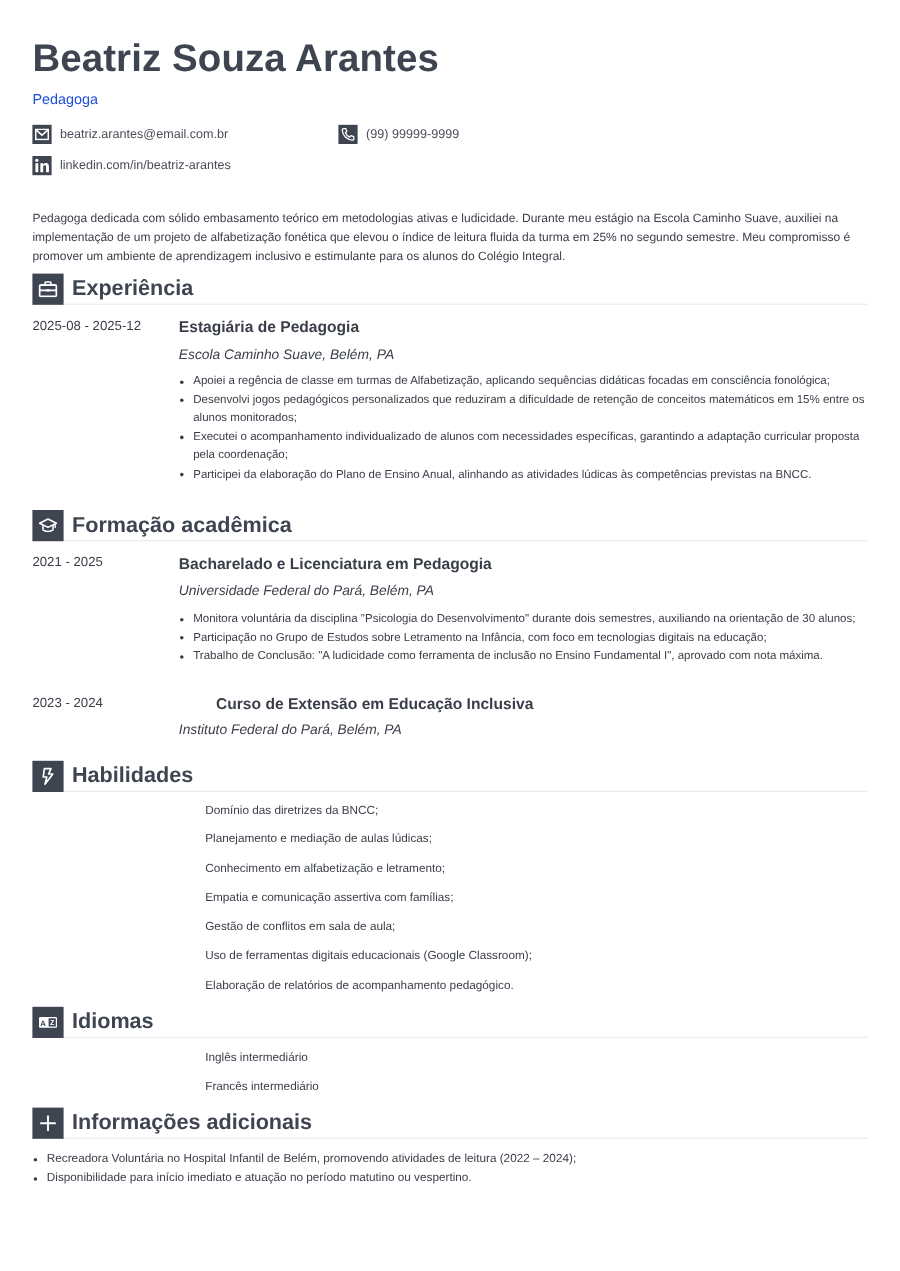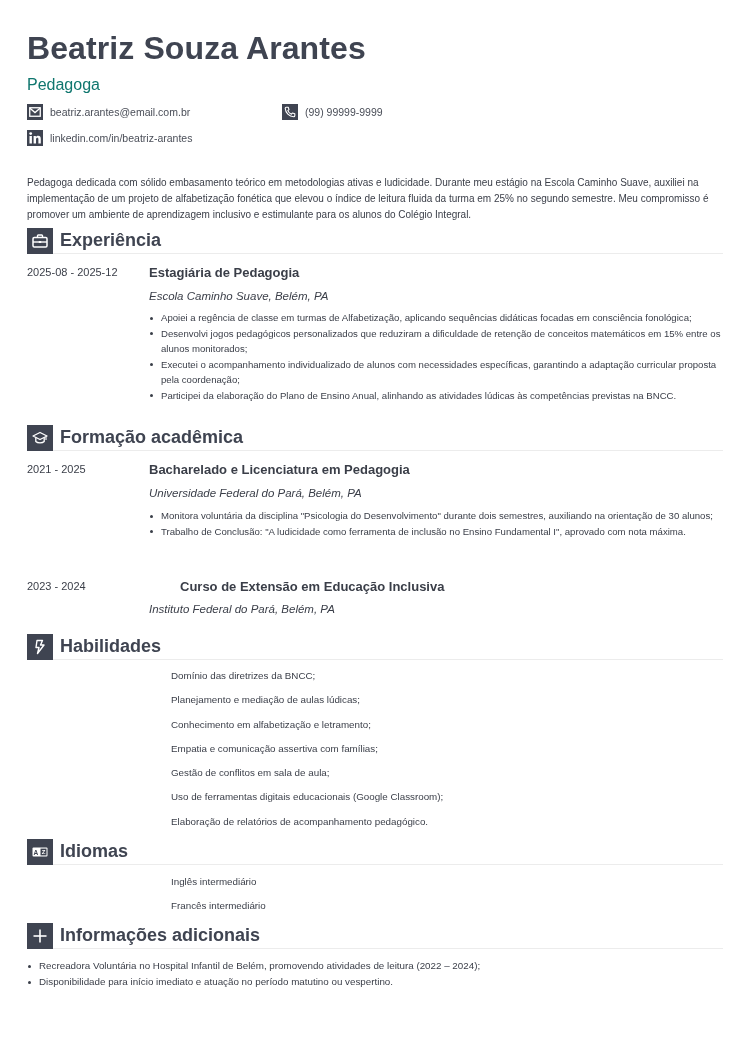--- a/index.html
+++ b/index.html
@@ -12,21 +12,21 @@
     }
     .page { position: absolute; left: 27px; top: 0; width: 696px; }
 
     .name {
       position: absolute; left: 0; top: 30px;
       font-size: 32px; font-weight: bold; color: #3f4451;
       letter-spacing: 0.1px; white-space: nowrap;
     }
     .job-title {
       position: absolute; left: 0; top: 76px;
-      font-size: 16px; color: #0f766e; white-space: nowrap;
+      font-size: 12px; color: #1d4ed8; white-space: nowrap;
     }
     .contact {
       position: absolute; display: flex; align-items: center;
       font-size: 10.5px; color: #4a4e58; white-space: nowrap;
     }
     .cicon {
       width: 16px; height: 16px; background: #3f4451;
       display: flex; align-items: center; justify-content: center;
       margin-right: 7px; flex-shrink: 0;
     }
@@ -156,20 +156,21 @@
         </svg>
     </span>
     <span class="stitle">Formação acadêmica</span>
   </div>
 
   <div class="entry-date" style="top:463px;">2021  - 2025</div>
   <div class="entry-title" style="top:462px;">Bacharelado e Licenciatura em Pedagogia</div>
   <div class="entry-org" style="top:487px;">Universidade Federal do Pará, Belém, PA</div>
   <ul class="bullets" style="top:508px;">
     <li>Monitora voluntária da disciplina "Psicologia do Desenvolvimento" durante dois semestres, auxiliando na orientação de 30 alunos;</li>
+    <li>Participação no Grupo de Estudos sobre Letramento na Infância, com foco em tecnologias digitais na educação;</li>
     <li>Trabalho de Conclusão: "A ludicidade como ferramenta de inclusão no Ensino Fundamental I", aprovado com nota máxima.</li>
   </ul>
 
   <div class="entry-date" style="top:580px;">2023  - 2024</div>
   <div class="entry-title" style="top:579px;margin-left:31px;">Curso de Extensão em Educação Inclusiva</div>
   <div class="entry-org" style="top:603px;">Instituto Federal do Pará, Belém, PA</div>
 
   <div class="section-head" style="top:634px;">
     <span class="sicon">
       <svg width="14" height="16" viewBox="0 0 14 16">

